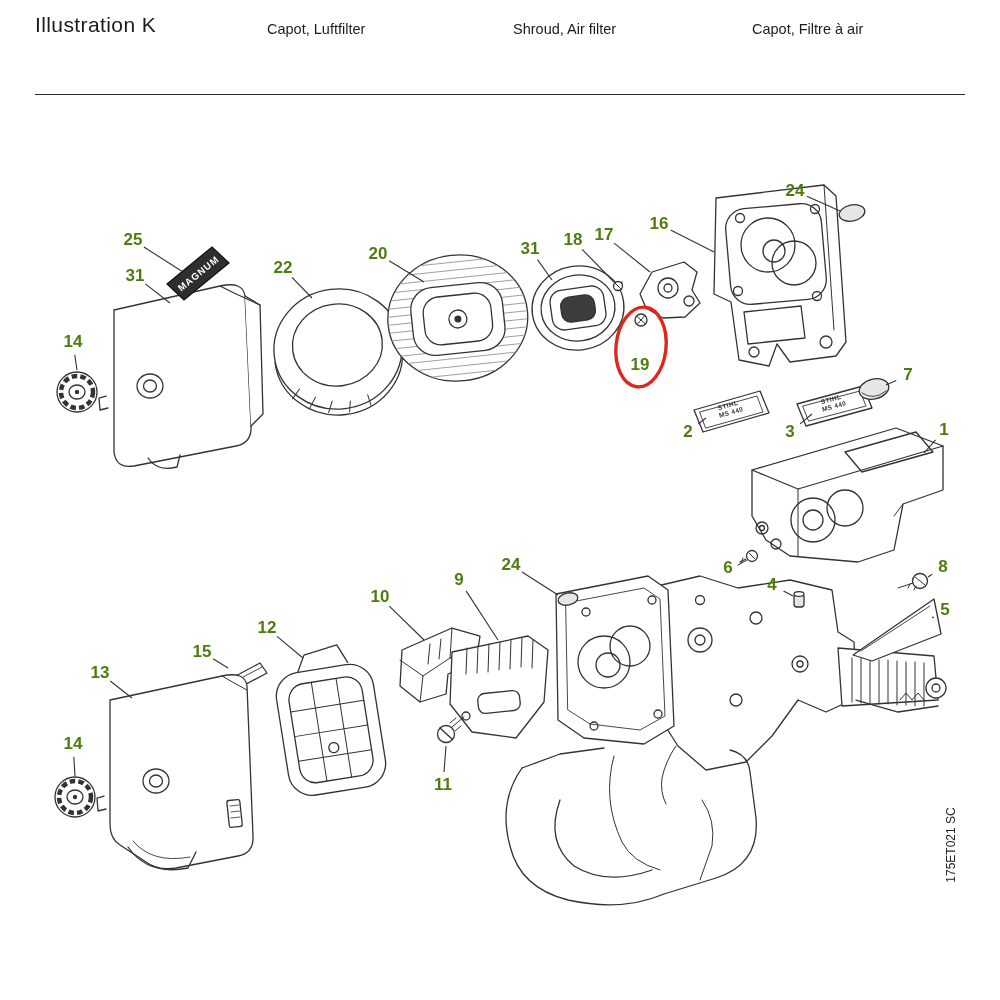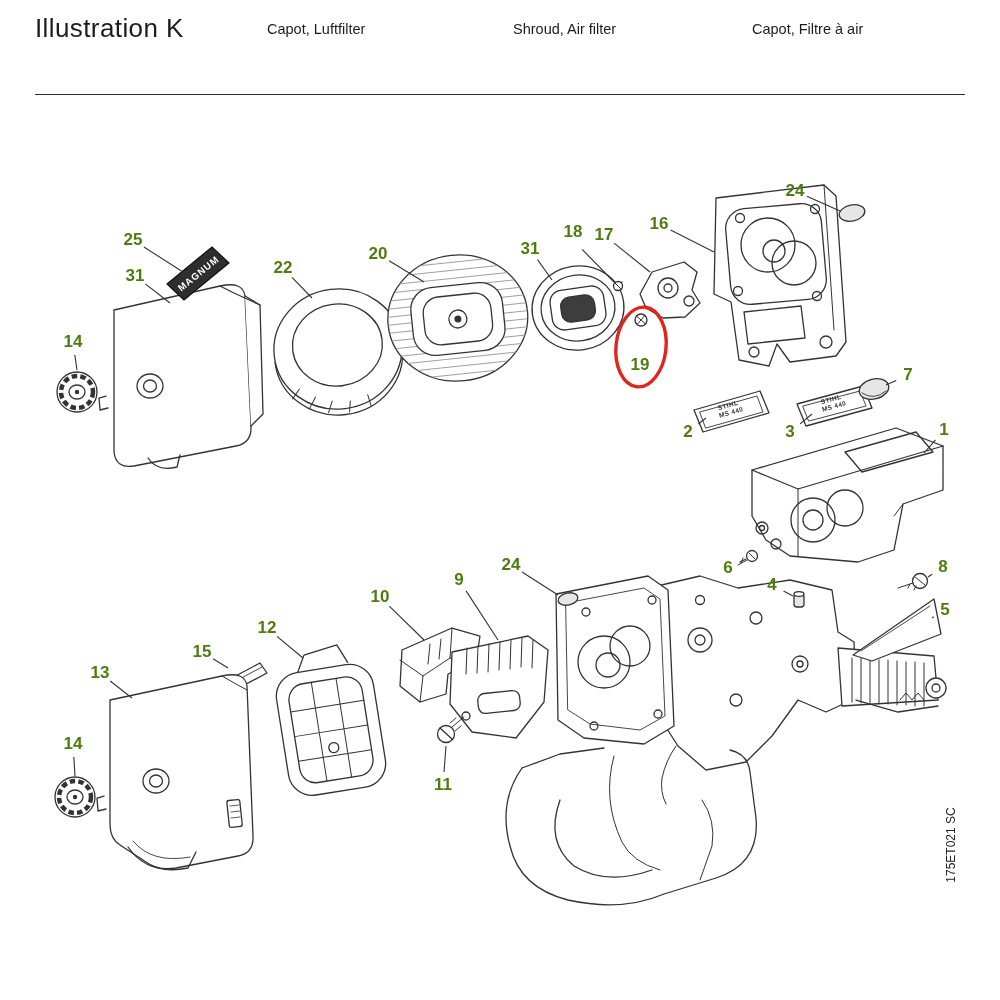--- a/index.html
+++ b/index.html
@@ -1,19 +1,19 @@
 <!DOCTYPE html>
 <html><head>
 <meta charset="utf-8">
 <style>
   html,body{margin:0;padding:0}
   body{width:1000px;height:1000px;background:#fff;position:relative;overflow:hidden;
        font-family:"Liberation Sans",sans-serif;color:#1c1c1c}
   .page{position:absolute;inset:0}
-  .title{position:absolute;left:35px;top:13px;font-size:26px;letter-spacing:.4px}
+  .title{position:absolute;left:35px;top:13px;font-size:21px;letter-spacing:.4px}
   .cap{position:absolute;top:21px;font-size:14.5px}
   .cap-de{left:267px}.cap-en{left:513px}.cap-fr{left:752px}
   .rule{position:absolute;left:35px;right:35px;top:94px;border-top:1.6px solid #2a2a2a}
   svg.diagram{position:absolute;left:0;top:0}
   .part-num{position:absolute;transform:translate(-50%,-50%);font-size:17px;font-weight:bold;color:#4d7c0f;white-space:nowrap}
   .footer-code{position:absolute;left:895px;top:838px;width:112px;text-align:center;font-size:12px;color:#222;transform:rotate(-90deg)}
   .ln{stroke:#333;stroke-width:1.3;fill:none;stroke-linecap:round;stroke-linejoin:round}
   .thin{stroke-width:1}
   .hair{stroke-width:.9}
   .fw{fill:#fff}
@@ -287,21 +287,21 @@
       </g>
   </svg>
 
   <div id="part-labels">
       <div class="part-num" style="left: 133px; top: 240px;">25</div>
       <div class="part-num" style="left: 135px; top: 276px;">31</div>
       <div class="part-num" style="left: 73px; top: 342px;">14</div>
       <div class="part-num" style="left: 283px; top: 268px;">22</div>
       <div class="part-num" style="left: 378px; top: 254px;">20</div>
       <div class="part-num" style="left: 530px; top: 249px;">31</div>
-      <div class="part-num" style="left: 573px; top: 232px;">18</div>
+      <div class="part-num" style="left: 573px; top: 240px;">18</div>
       <div class="part-num" style="left: 604px; top: 235px;">17</div>
       <div class="part-num" style="left: 659px; top: 224px;">16</div>
       <div class="part-num" style="left: 795px; top: 191px;">24</div>
       <div class="part-num" style="left: 640px; top: 365px;">19</div>
       <div class="part-num" style="left: 688px; top: 432px;">2</div>
       <div class="part-num" style="left: 790px; top: 432px;">3</div>
       <div class="part-num" style="left: 908px; top: 375px;">7</div>
       <div class="part-num" style="left: 944px; top: 430px;">1</div>
       <div class="part-num" style="left: 728px; top: 568px;">6</div>
       <div class="part-num" style="left: 772px; top: 585px;">4</div>

